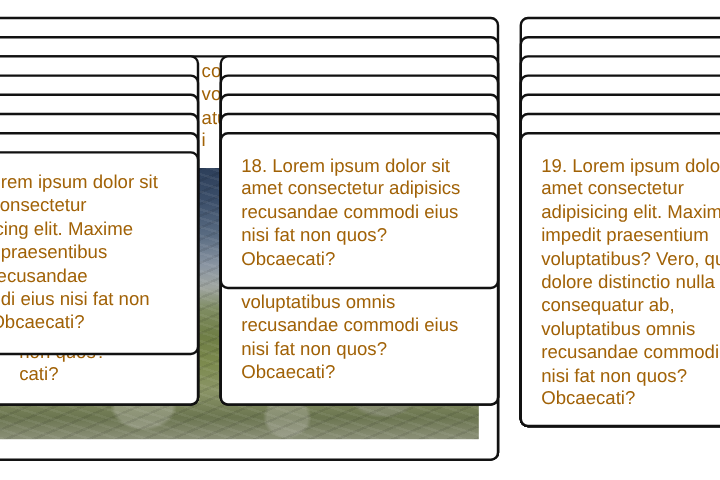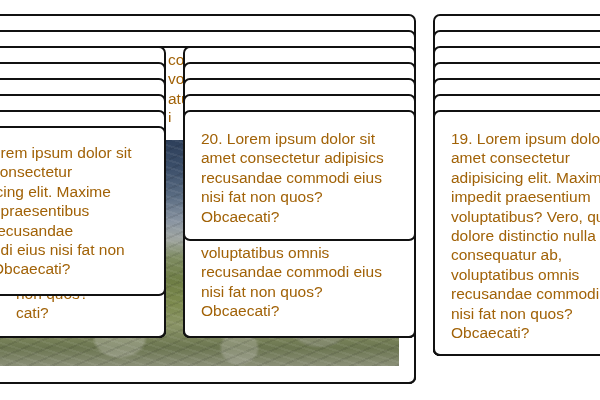--- a/index.html
+++ b/index.html
@@ -77,21 +77,21 @@
 <div class="card" style="left:183px; top:46px; width:233px; height:292px;"></div>
 <div class="card" style="left:183px; top:62px; width:233px; height:276px;"></div>
 <div class="card" style="left:183px; top:78px; width:233px; height:260px;"></div>
 <div class="card" style="left:183px; top:94px; width:233px; height:244px;">
   <div class="txt" style="left:16px; top:147px;">voluptatibus omnis
 recusandae commodi eius
 nisi fat non quos?
 Obcaecati?</div>
 </div>
 <div class="card" style="left:183px; top:110px; width:233px; height:131px;">
-  <div class="txt" style="left:16px; top:17px;">20. Lorem ipsum dolor sit
+  <div class="txt" style="left:16px; top:17px;">18. Lorem ipsum dolor sit
 amet consectetur adipisics
 recusandae commodi eius
 nisi fat non quos?
 Obcaecati?</div>
 </div>
 
 <div class="card" style="left:433px; top:14px; width:200px; height:342px;"></div>
 <div class="card" style="left:433px; top:30px; width:200px; height:326px;"></div>
 <div class="card" style="left:433px; top:46px; width:200px; height:310px;"></div>
 <div class="card" style="left:433px; top:62px; width:200px; height:294px;"></div>

